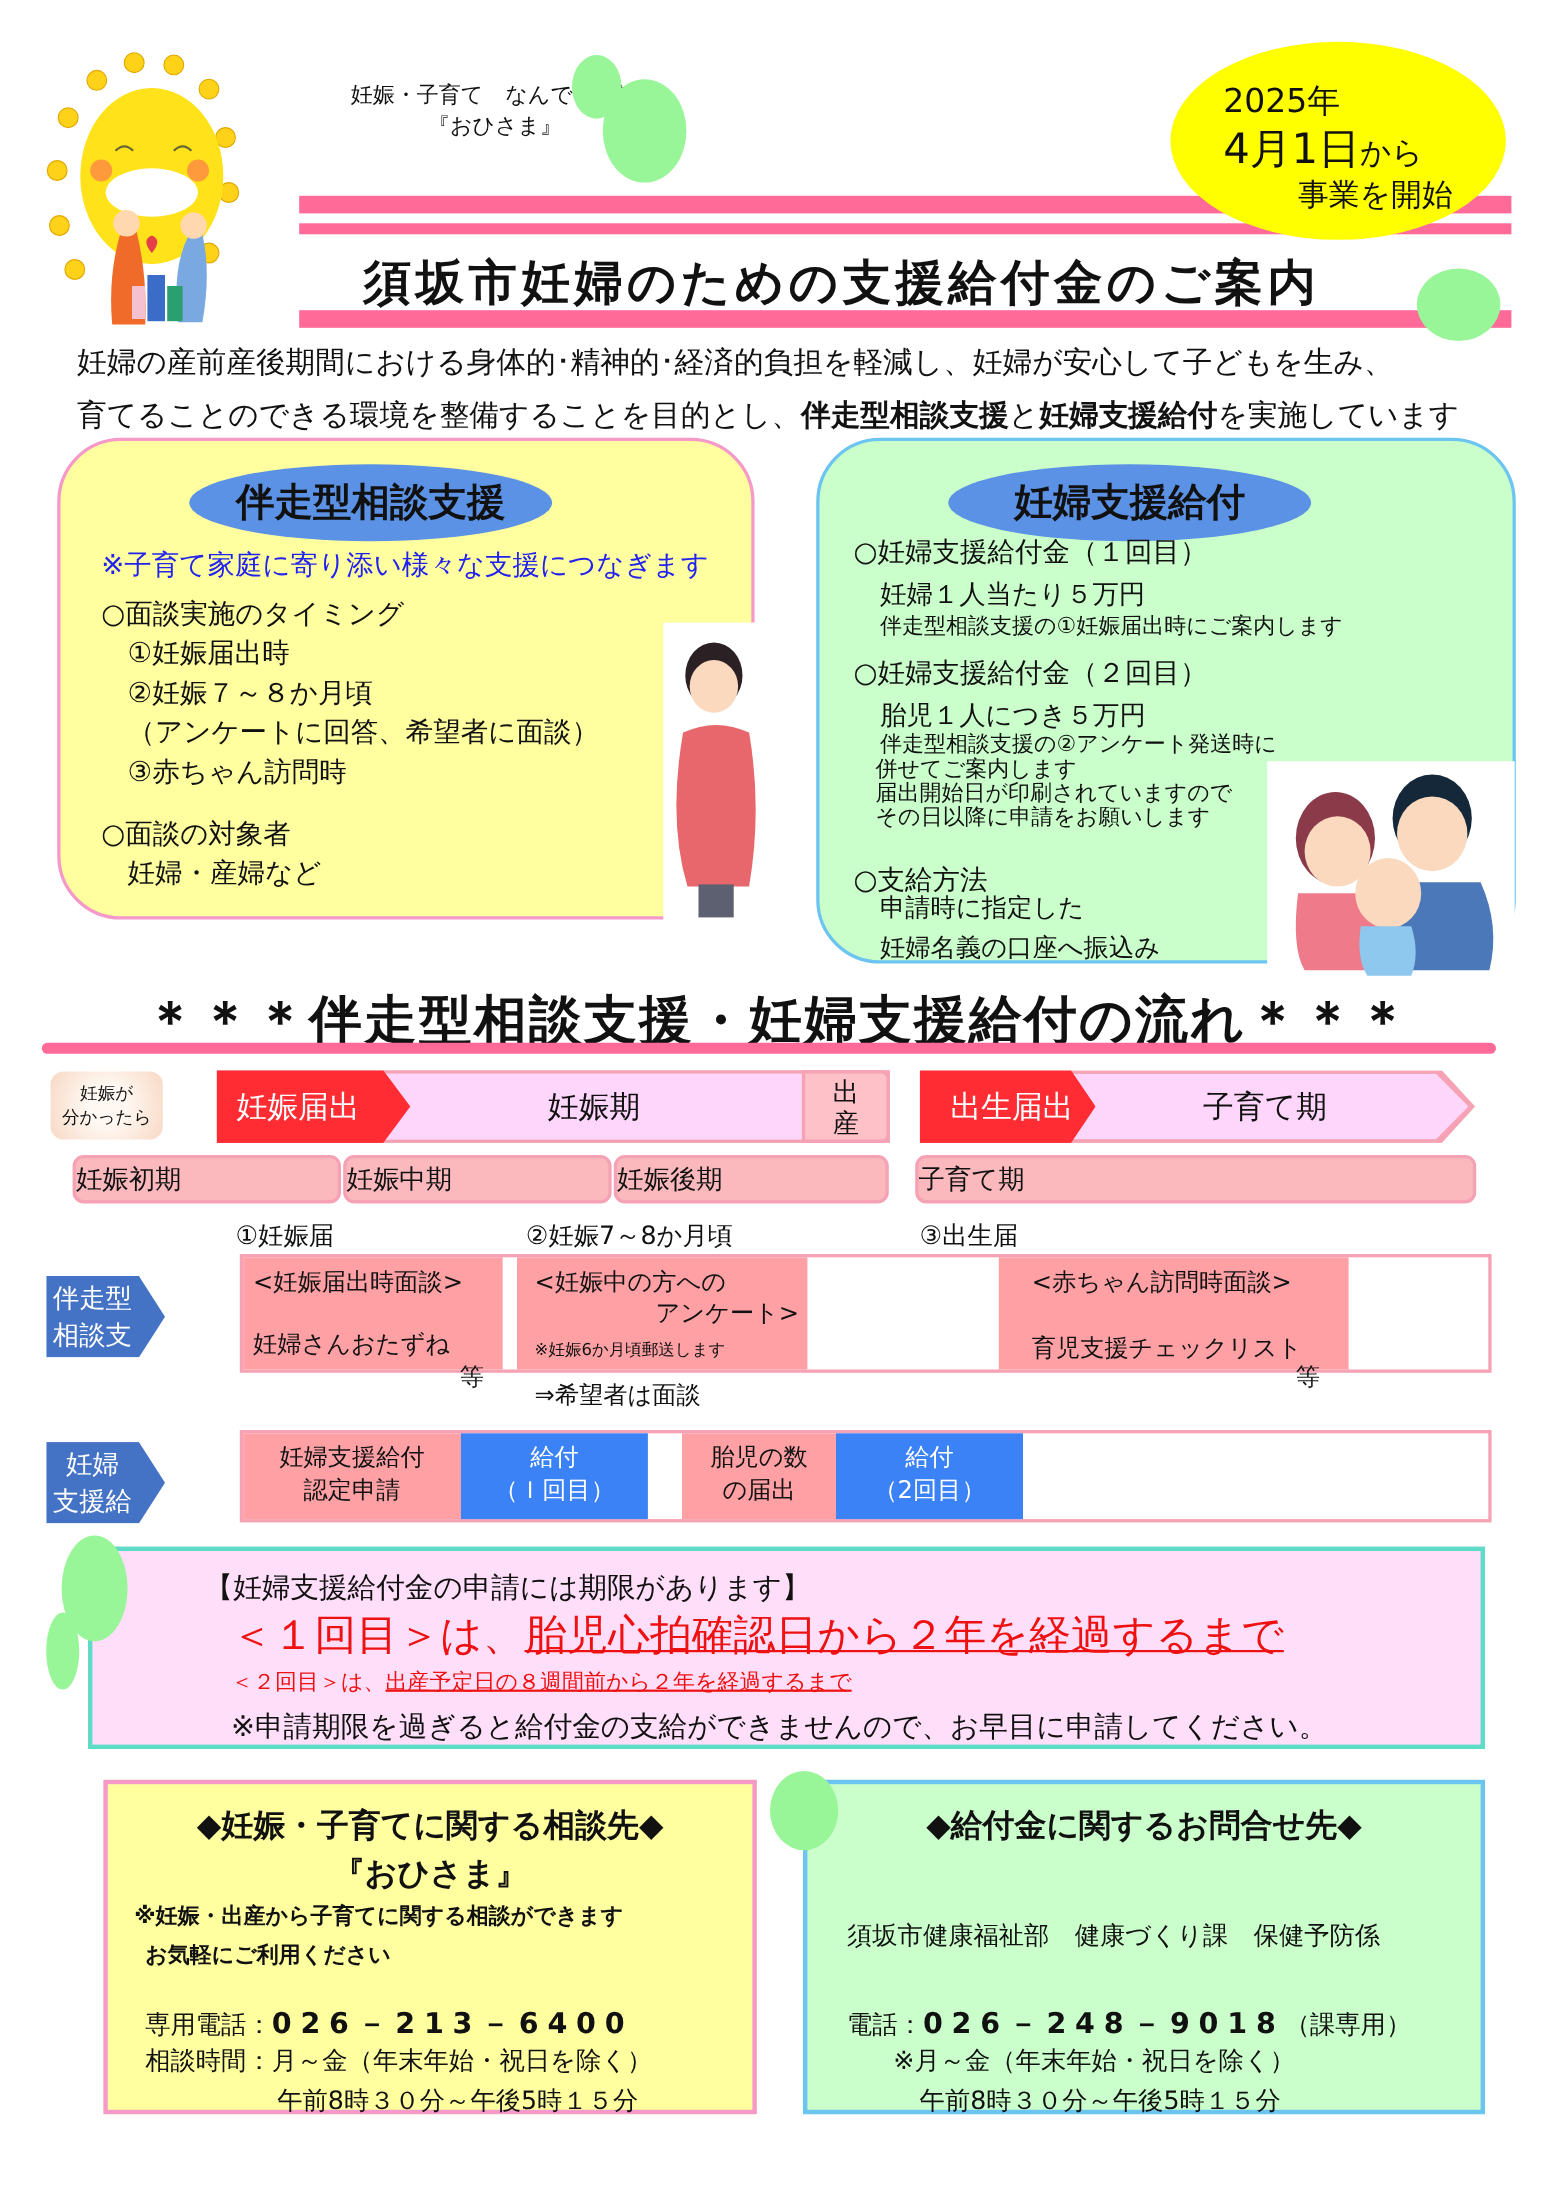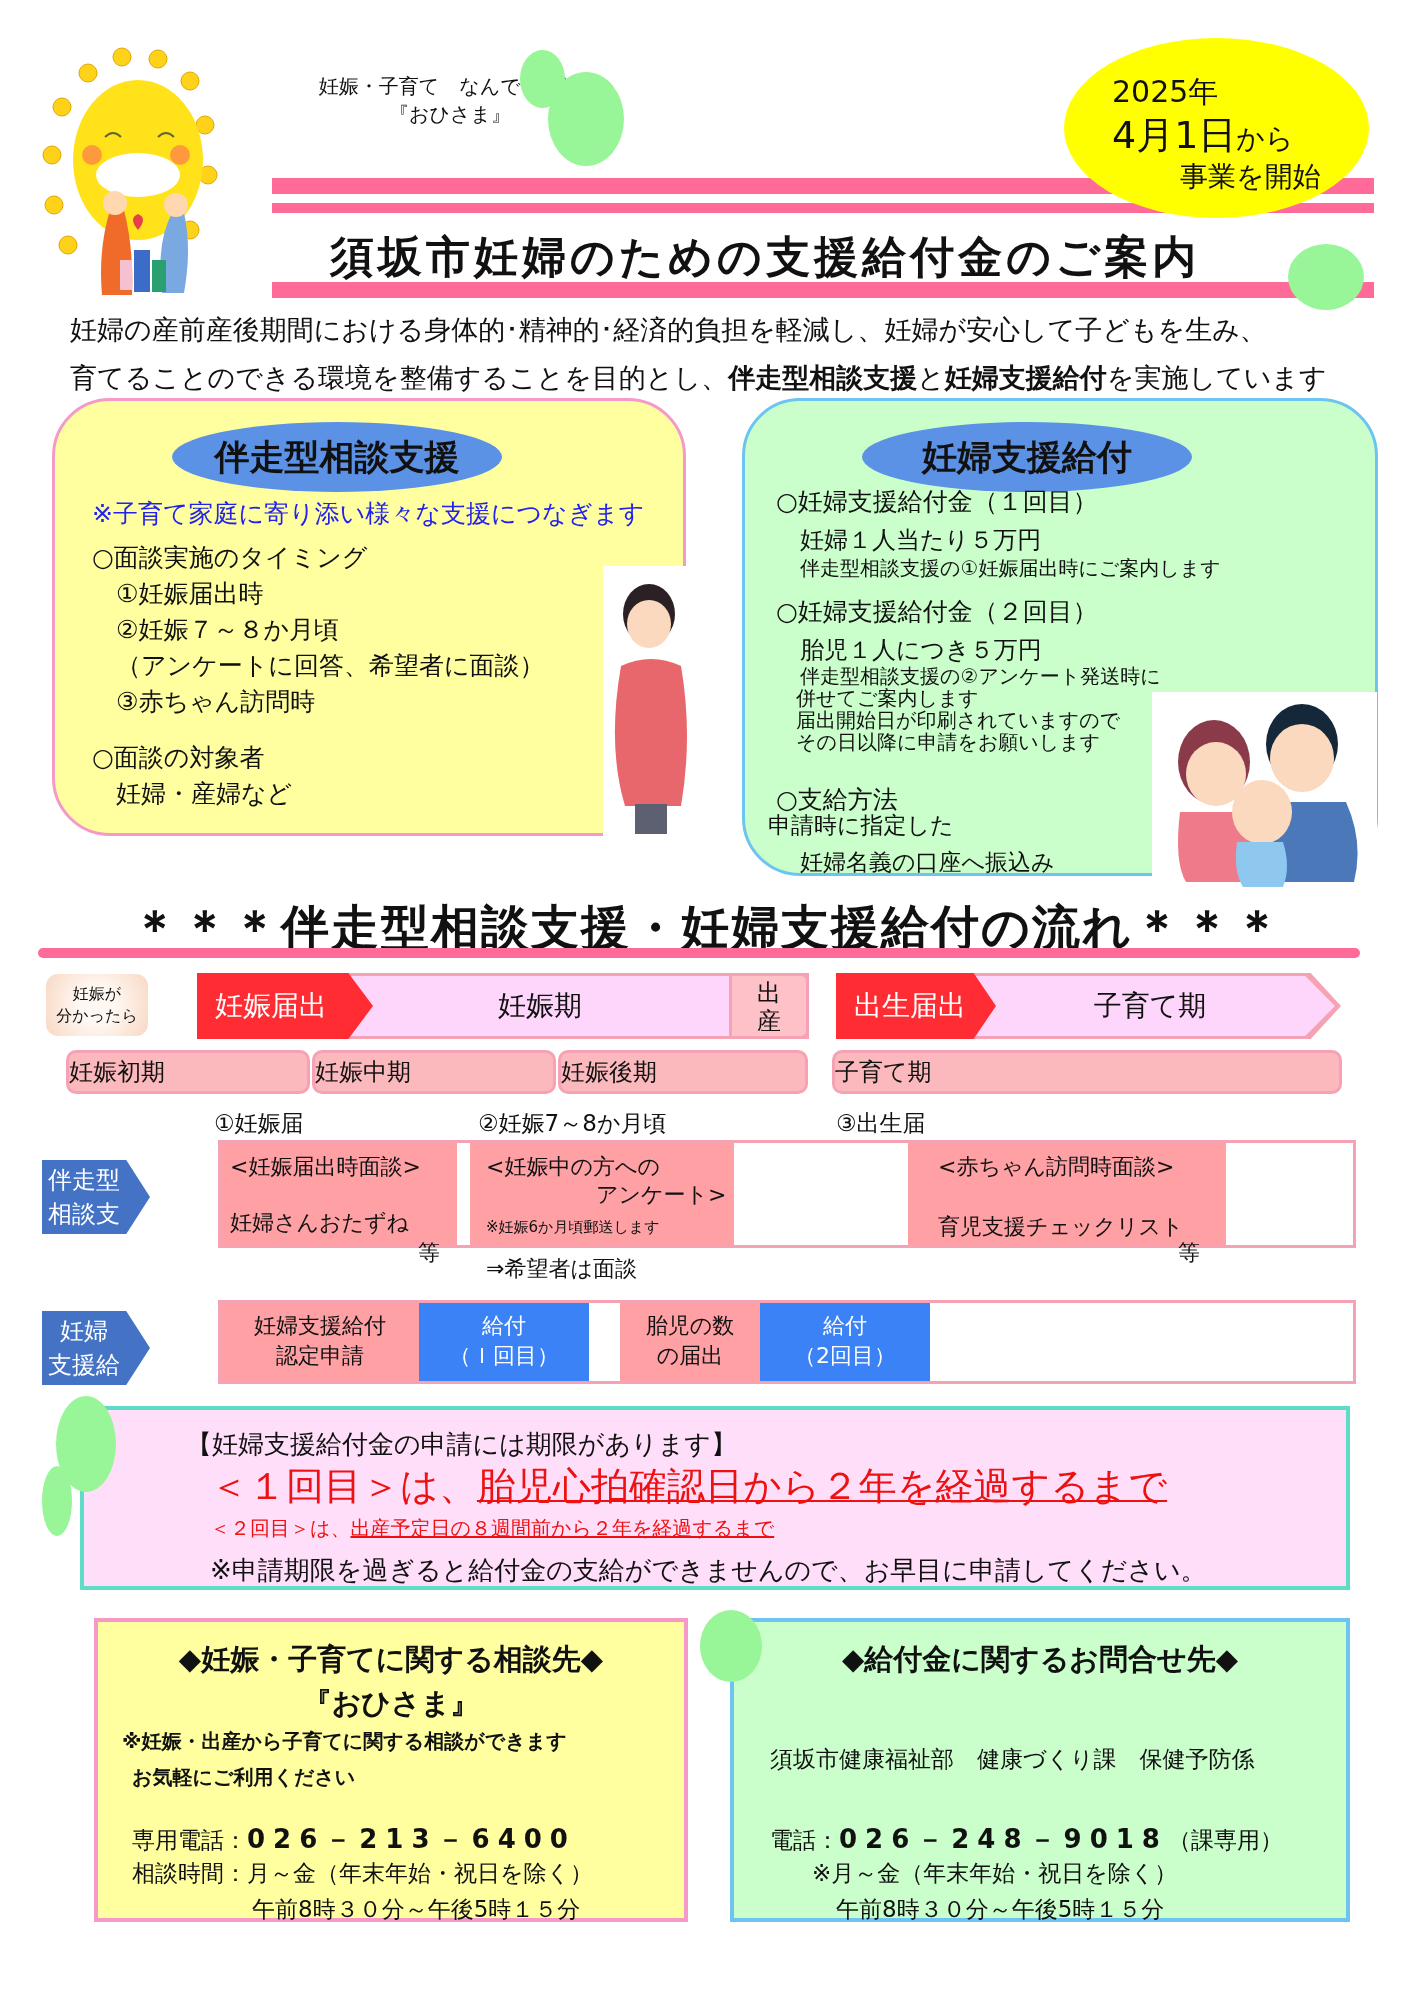--- a/index.html
+++ b/index.html
@@ -43,21 +43,21 @@
   .found-box { left: 46px; top: 974px; width: 102px; height: 62px; border-radius: 12px; background: radial-gradient(circle, #fff8f2 30%, #f8d8c4 100%); font-size: 16px; text-align: center; line-height: 22px; padding-top: 9px; }
   .phase-bar { background: #ffd6fb; border: 3px solid #f5a3b4; }
   .preg-phase { left: 197px; top: 973px; width: 612px; height: 66px; }
   .birth-box { left: 729px; top: 973px; width: 80px; height: 66px; background: #ffc1c8; border: 3px solid #f5a3b4; border-radius: 0 8px 8px 0; font-size: 24px; text-align: center; line-height: 28px; padding-top: 3px; }
   .red-arrow { background: #ff2d33; color: #fff; font-size: 28px; }
   .preg-notify { left: 197px; top: 973px; width: 176px; height: 66px; clip-path: polygon(0 0, 86% 0, 100% 50%, 86% 100%, 0 100%); padding-left: 18px; line-height: 66px; }
   .preg-period-label { left: 440px; top: 973px; width: 200px; text-align: center; font-size: 28px; line-height: 66px; }
 
   .childcare-phase { left: 836px; top: 973px; width: 505px; height: 66px; clip-path: polygon(0 0, 94% 0, 100% 50%, 94% 100%, 0 100%); background: #f5a3b4; }
   .childcare-inner { left: 839px; top: 976px; width: 496px; height: 60px; clip-path: polygon(0 0, 94% 0, 100% 50%, 94% 100%, 0 100%); background: #ffd6fb; }
-  .birth-notify { left: 836px; top: 973px; width: 160px; height: 66px; clip-path: polygon(0 0, 86% 0, 100% 50%, 86% 100%, 0 100%); padding-left: 18px; line-height: 66px; }
+  .birth-notify { left: 836px; top: 973px; width: 160px; height: 66px; clip-path: polygon(0 0, 86% 0, 100% 50%, 86% 100%, 0 100%); padding-left: 28px; line-height: 66px; }
   .childcare-label { left: 1040px; top: 973px; width: 220px; text-align: center; font-size: 28px; line-height: 66px; }
 
   .sub-phase { background: #fbb9bd; border: 3px solid #f5a3b4; border-radius: 10px; text-align: left; font-size: 24px; line-height: 38px; }
   .sp-early { left: 66px; top: 1050px; width: 244px; height: 44px; }
   .sp-mid { left: 312px; top: 1050px; width: 244px; height: 44px; }
   .sp-late { left: 558px; top: 1050px; width: 250px; height: 44px; }
   .sp-child { left: 832px; top: 1050px; width: 510px; height: 44px; }
 
   .step-label { font-size: 23px; white-space: nowrap; }
 
@@ -170,21 +170,21 @@
 <div class="abs panel-text" style="left:776px; top:484px;">○妊婦支援給付金（１回目）</div>
 <div class="abs panel-text" style="left:800px; top:522px; font-size:24px;">妊婦１人当たり５万円</div>
 <div class="abs panel-text small-line" style="left:800px; top:556px;">伴走型相談支援の①妊娠届出時にご案内します</div>
 <div class="abs panel-text" style="left:776px; top:594px;">○妊婦支援給付金（２回目）</div>
 <div class="abs panel-text" style="left:800px; top:632px; font-size:24px;">胎児１人につき５万円</div>
 <div class="abs panel-text small-line" style="left:800px; top:664px;">伴走型相談支援の②アンケート発送時に</div>
 <div class="abs panel-text small-line" style="left:796px; top:686px;">併せてご案内します</div>
 <div class="abs panel-text small-line" style="left:796px; top:708px;">届出開始日が印刷されていますので</div>
 <div class="abs panel-text small-line" style="left:796px; top:730px;">その日以降に申請をお願いします</div>
 <div class="abs panel-text" style="left:776px; top:770px;margin-top:12px;">○支給方法</div>
-<div class="abs panel-text" style="left:768px; top:808px; font-size:23px;font-family:Liberation Serif, serif;">申請時に指定した</div>
+<div class="abs panel-text" style="left:800px; top:808px; font-size:23px;">申請時に指定した</div>
 <div class="abs panel-text" style="left:800px; top:844px; font-size:23px;">妊婦名義の口座へ振込み</div>
 
 <div class="abs family-illustration">
   <svg width="225" height="200" viewBox="0 0 225 200">
     <ellipse cx="62" cy="70" rx="36" ry="42" fill="#8b3a4a"></ellipse>
     <ellipse cx="64" cy="82" rx="30" ry="32" fill="#fbd9bf"></ellipse>
     <path d="M28 120 q-6 50 6 70 h70 q6 -40 -6 -70z" fill="#ef7a8a"></path>
     <ellipse cx="150" cy="52" rx="36" ry="40" fill="#14283a"></ellipse>
     <ellipse cx="150" cy="66" rx="32" ry="34" fill="#fbd9bf"></ellipse>
     <path d="M120 110 q-10 50 2 80 h80 q10 -40 -8 -80z" fill="#4a78b8"></path>

